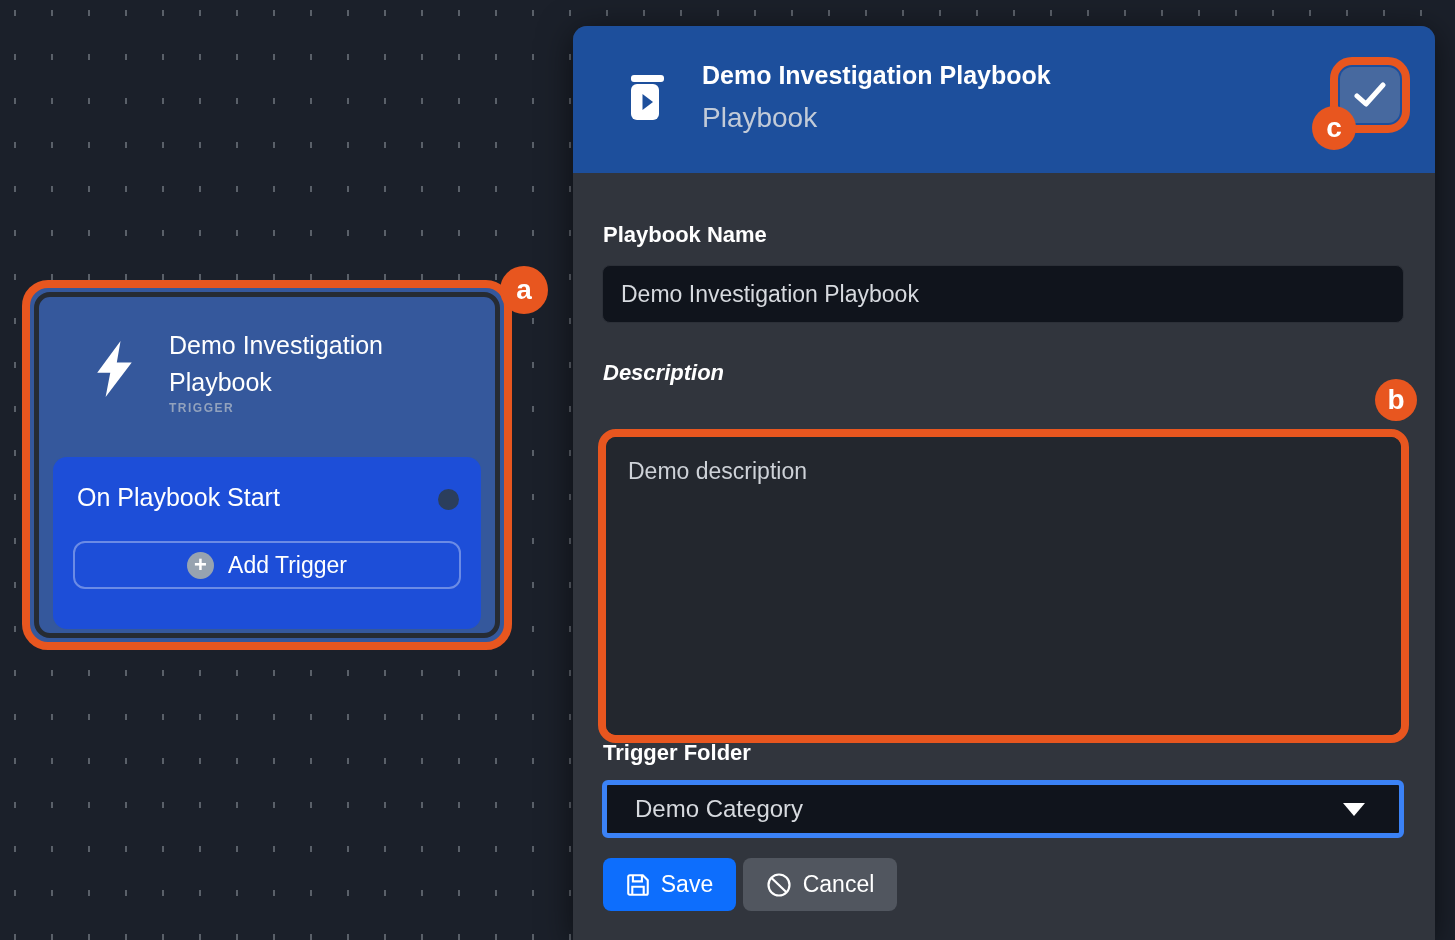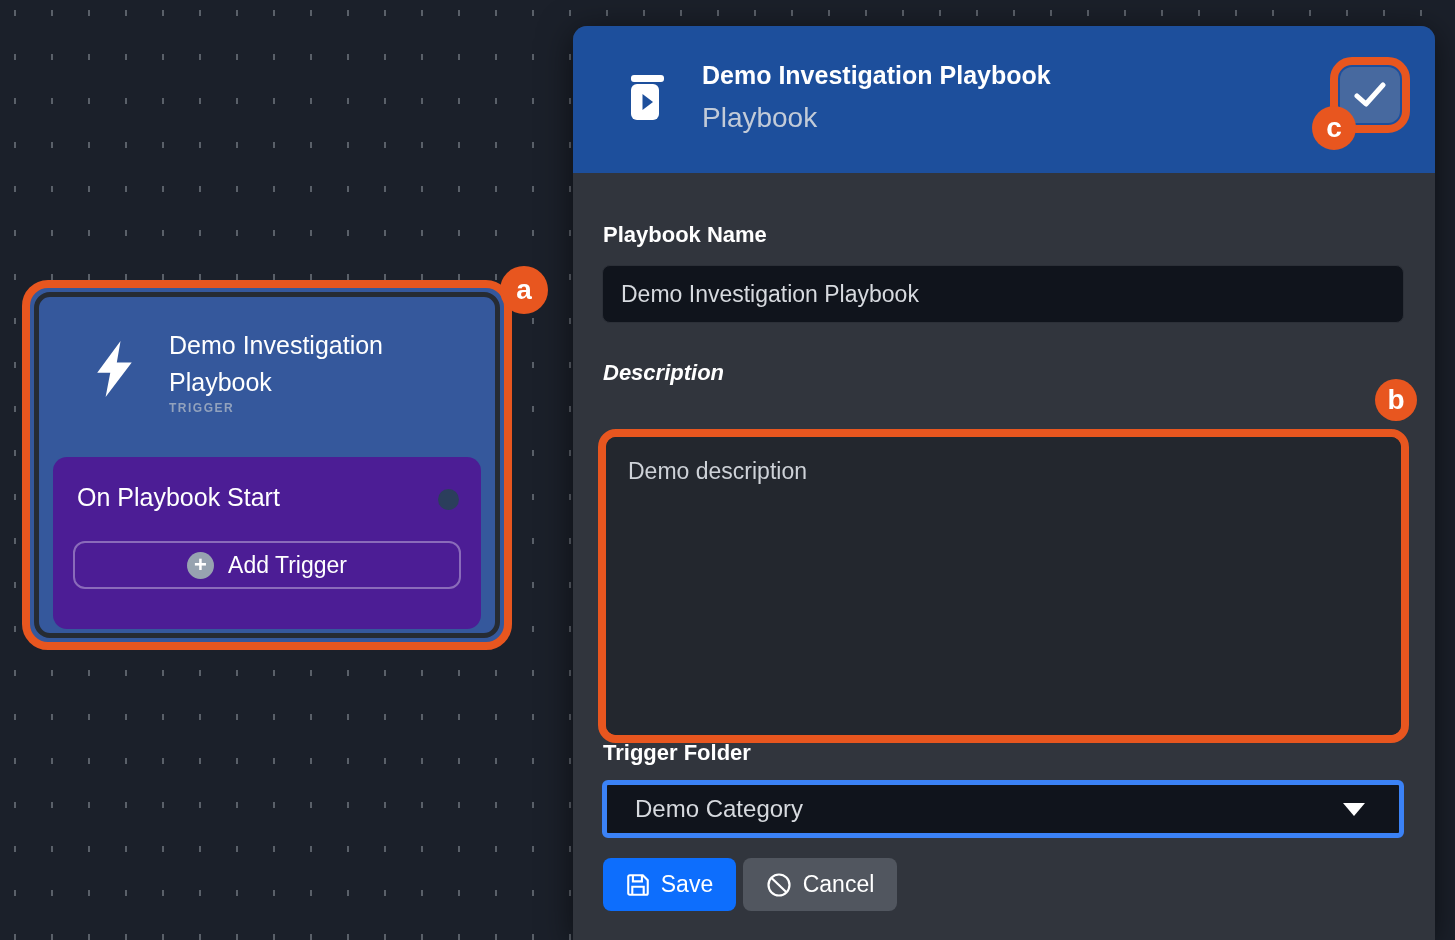--- a/index.html
+++ b/index.html
@@ -27,21 +27,21 @@
   .node-title{
     position:absolute;left:130px;top:30px;width:280px;color:#fff;
     font-size:25px;line-height:37px;
   }
   .node-type{
     position:absolute;left:130px;top:104px;color:#92a2bd;
     font-size:12px;font-weight:bold;letter-spacing:1.5px;
   }
   .node-section{
     position:absolute;left:14px;right:14px;top:160px;height:172px;
-    background:#4c1d95;border-radius:14px;
+    background:#1d4ed8;border-radius:14px;
   }
   .trigger-row-label{position:absolute;left:24px;top:26px;color:#fff;font-size:25px;}
   .conn-dot{position:absolute;right:22px;top:32px;width:21px;height:21px;border-radius:50%;background:#2b3e5c;}
   .add-trigger-btn{
     position:absolute;left:20px;right:20px;top:84px;height:48px;
     border:2px solid rgba(255,255,255,0.35);border-radius:12px;background:transparent;
     display:flex;align-items:center;justify-content:center;gap:14px;cursor:pointer;
   }
   .plus-circle{
     width:27px;height:27px;border-radius:50%;background:#97a3b0;color:#fff;

